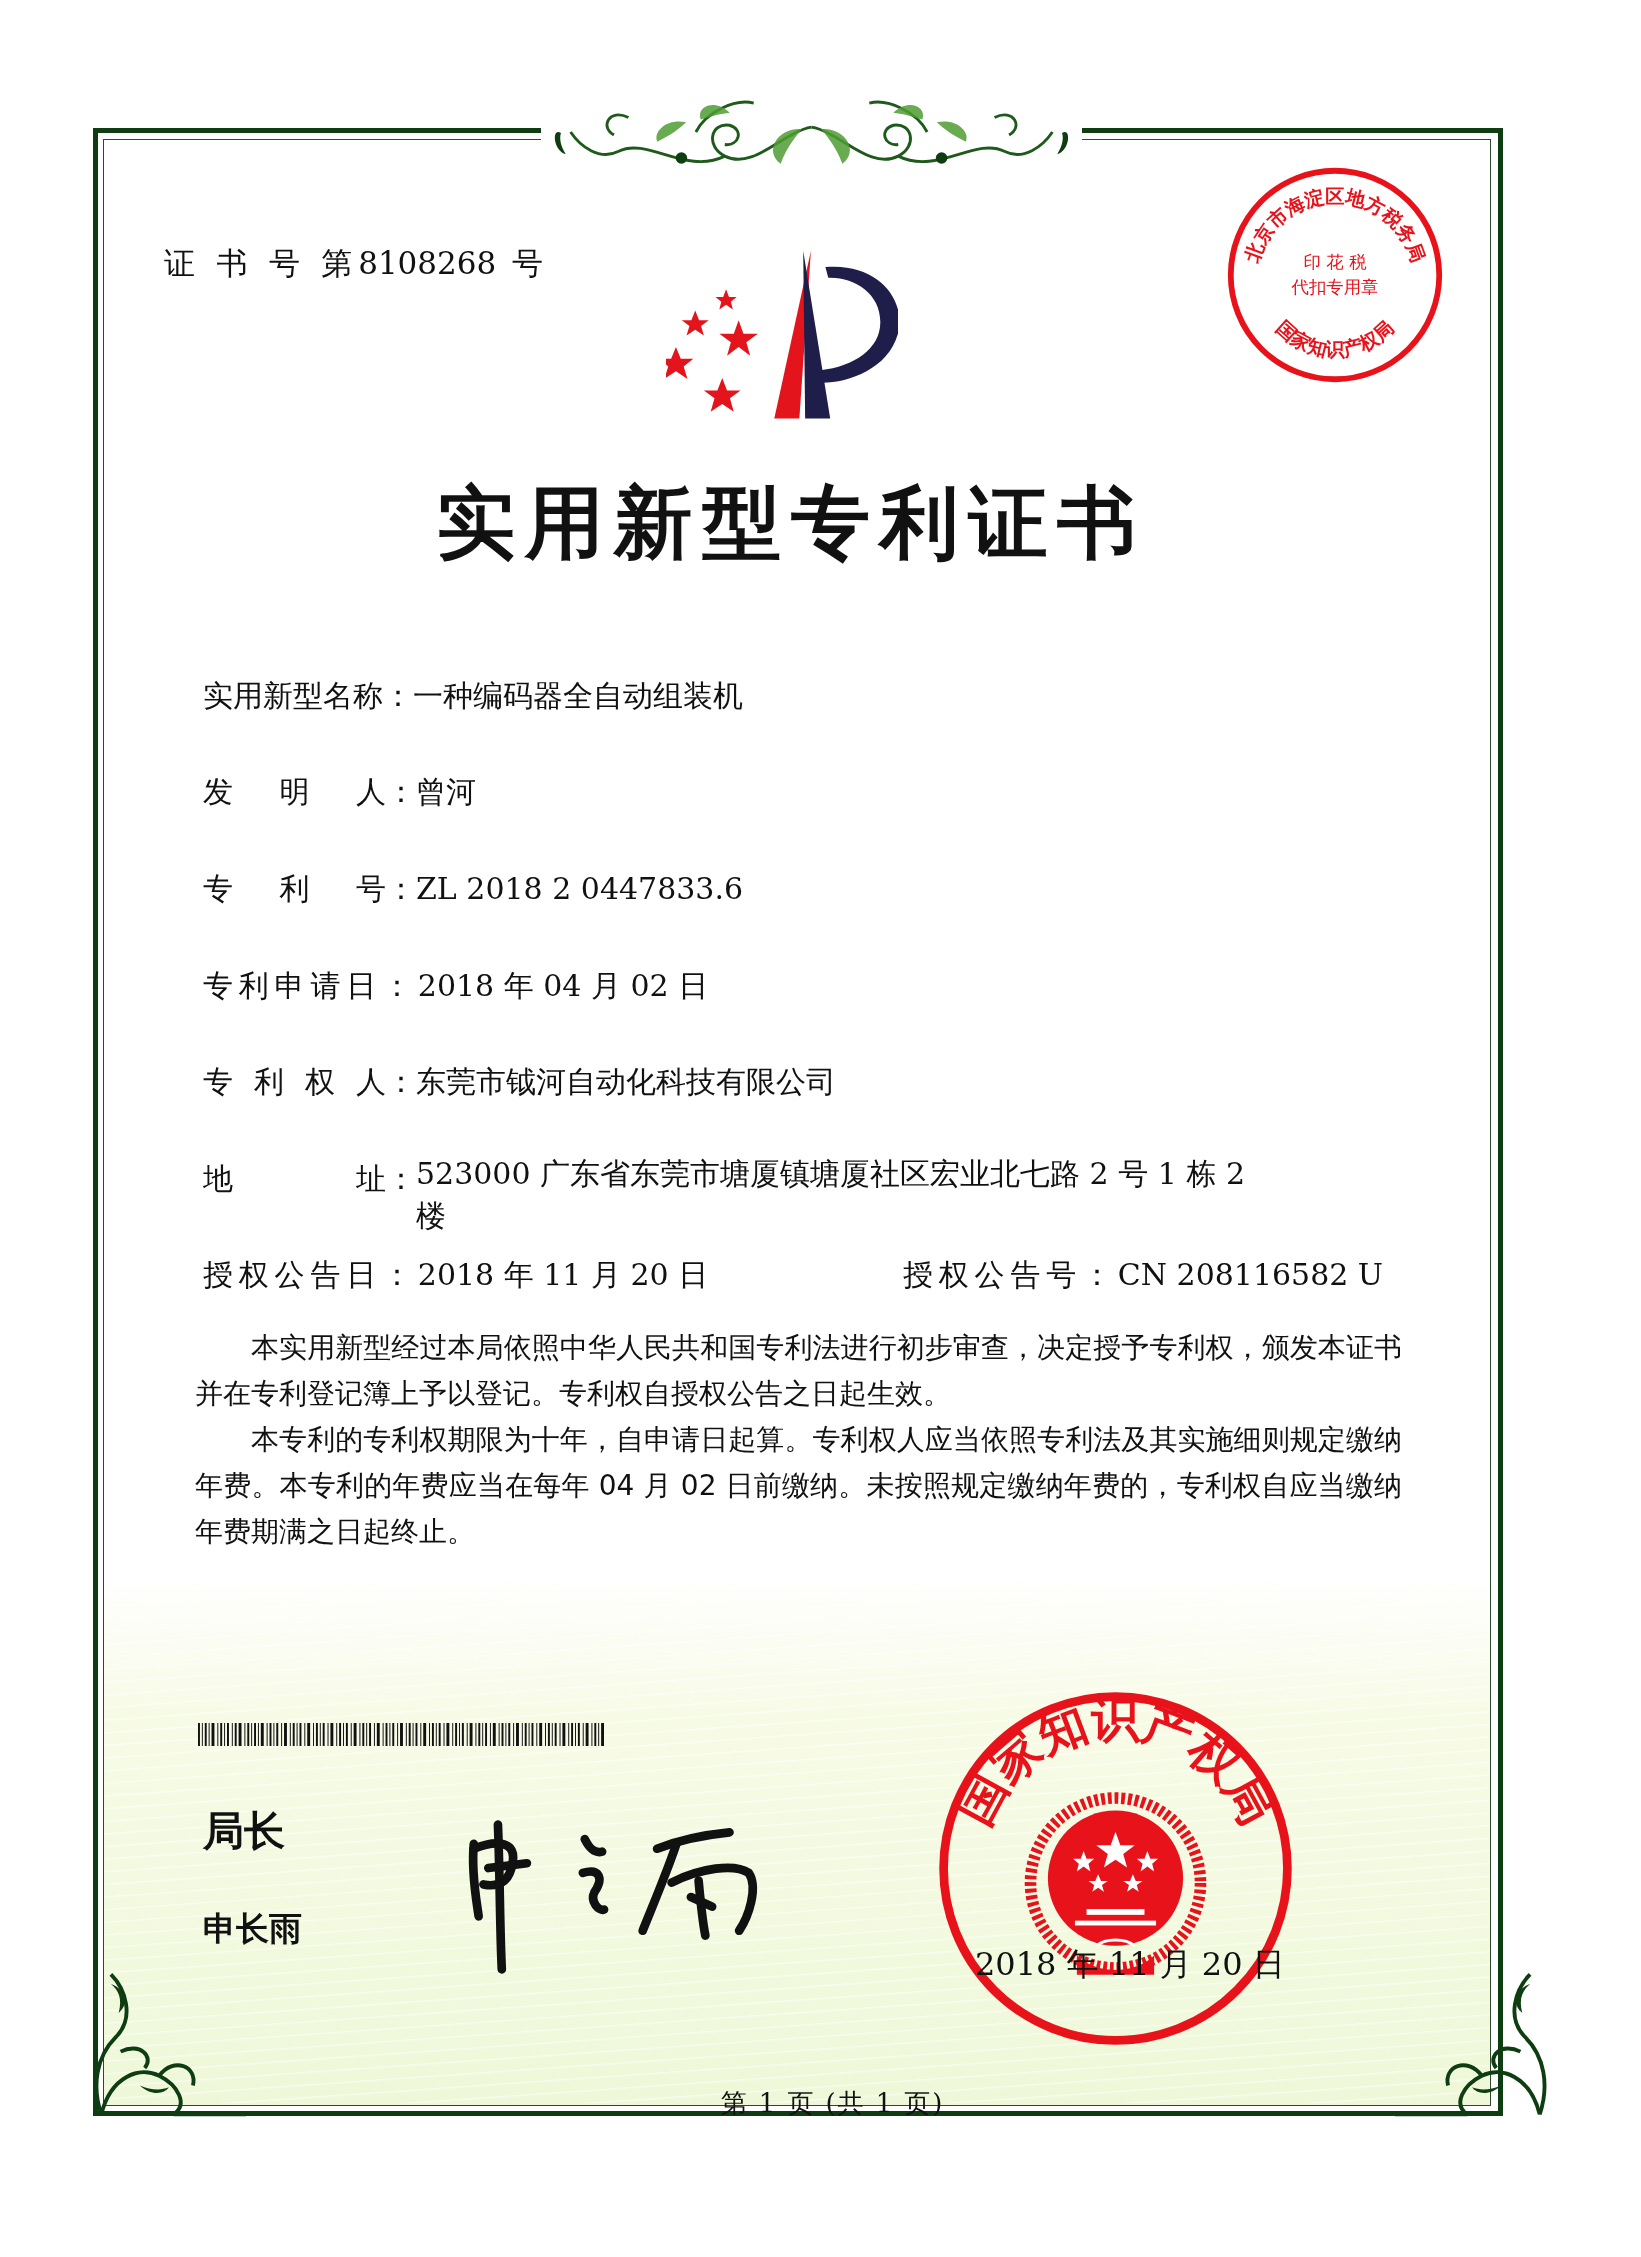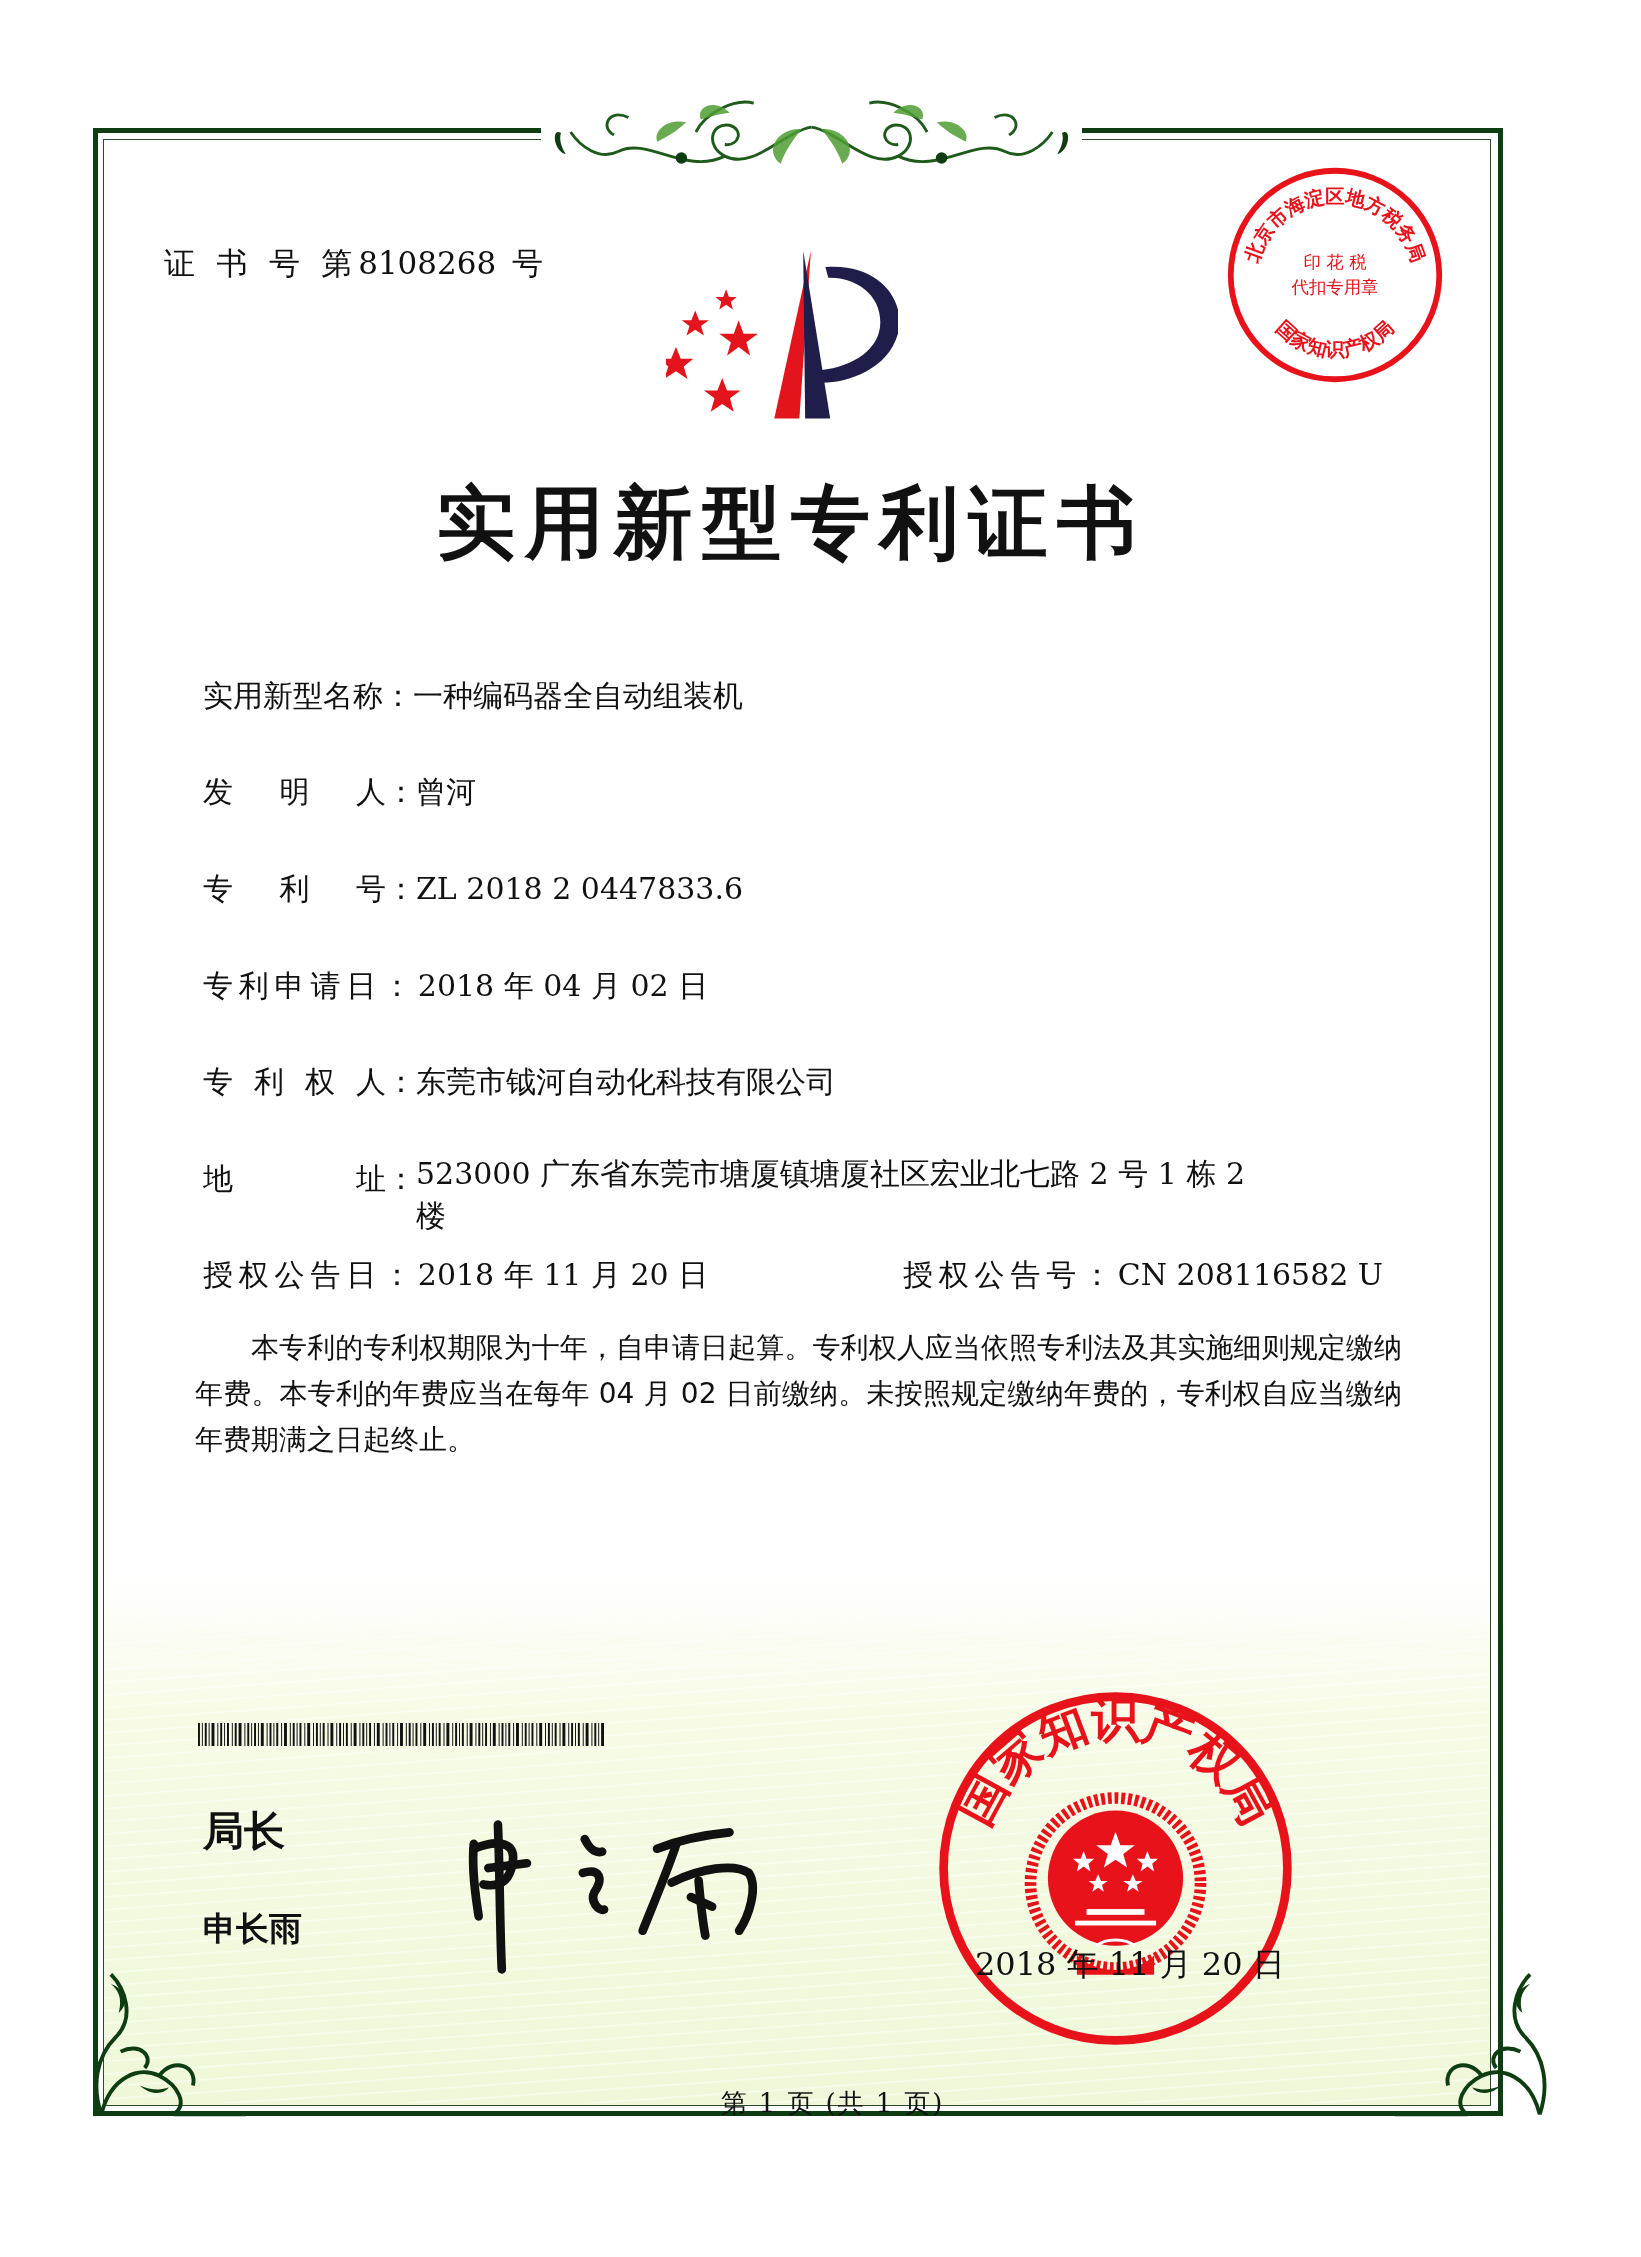--- a/index.html
+++ b/index.html
@@ -207,20 +207,21 @@
 
 <div class="field f-grantdate">
   <span class="label" style="letter-spacing:5.8px">授权公告日：</span><span class="value">2018 年 11 月 20 日</span>
 </div>
 
 <div class="field f-grantno">
   <span class="label" style="letter-spacing:5.8px">授权公告号：</span><span class="value">CN 208116582 U</span>
 </div>
 
 <div class="body-text">
+  <p>本实用新型经过本局依照中华人民共和国专利法进行初步审查，决定授予专利权，颁发本证书并在专利登记簿上予以登记。专利权自授权公告之日起生效。</p>
   <p>本专利的专利权期限为十年，自申请日起算。专利权人应当依照专利法及其实施细则规定缴纳年费。本专利的年费应当在每年 04 月 02 日前缴纳。未按照规定缴纳年费的，专利权自应当缴纳年费期满之日起终止。</p>
 </div>
 
 <svg class="barcode" viewBox="0 0 420 24" preserveAspectRatio="none">
   <g fill="#111">
     <rect x="0" y="0" width="2" height="24"></rect>
       <rect x="4" y="0" width="1" height="24"></rect>
       <rect x="7" y="0" width="2" height="24"></rect>
       <rect x="11" y="0" width="1" height="24"></rect>
       <rect x="14" y="0" width="3" height="24"></rect>

